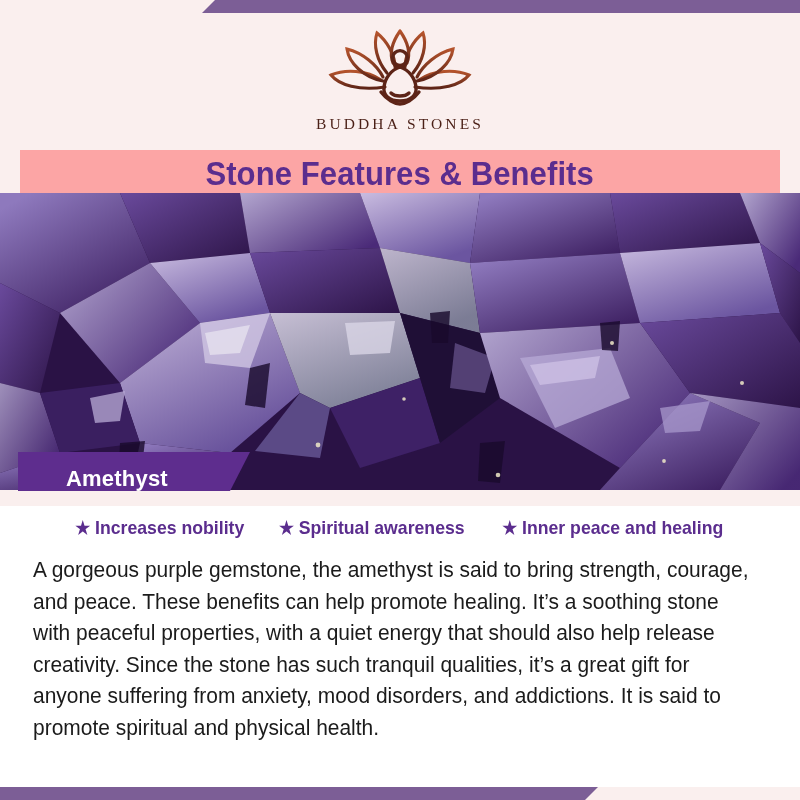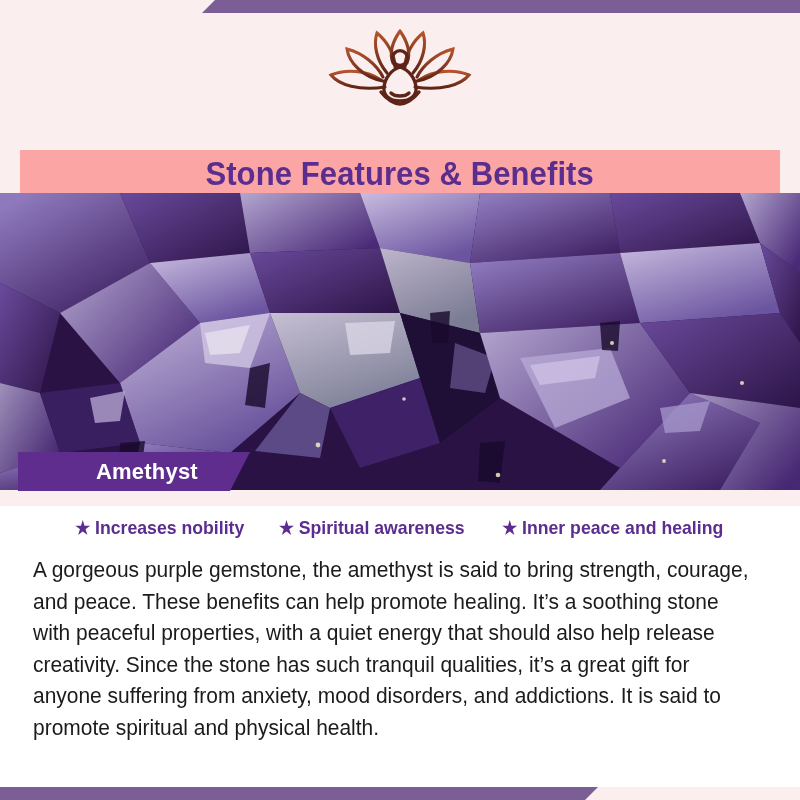--- a/index.html
+++ b/index.html
@@ -79,26 +79,25 @@
   }
 
   
   .photo{
     position:absolute;top:193px;left:0;width:800px;height:297px;
     overflow:hidden;background:#2a1245;
   }
   .photo svg{display:block;width:800px;height:297px;}
 
   .stone-banner{
-    position:absolute;top:452px;left:18px;width:232px;height:39px;
+    position:absolute;top:452px;left:18px;width:232px;height:53px;
     background:#5e2d8e;
     clip-path:polygon(0 0, 232px 0, 212px 39px, 0 39px);
     display:flex;align-items:center;
     z-index:4;
-    padding-left:30px;
   }
   .stone-banner span{
     margin-left:48px;
     color:#ffffff;font-weight:700;font-size:22px;
     letter-spacing:.2px;
   }
 
   .cream-strip{
     position:absolute;top:490px;left:0;width:800px;height:16px;
     background:#faefee;
@@ -173,20 +172,21 @@
 
           <circle cx="85" cy="33" r="7.4"></circle>
 
           <path d="M85 42 C76 45 70 53 69 62 C68 70 74 76 85 76 C96 76 102 70 101 62 C100 53 94 45 85 42"></path>
 
           <path d="M66 67 C72 75 80 79 85 79 C90 79 98 75 104 67"></path>
 
           <path d="M76 68 C80 72 90 72 94 68"></path>
         </g>
       </svg>
+      <div class="logo-word">BUDDHA STONES</div>
     </div>
 
     <div class="title-band">
       <div class="title">Stone Features &amp; Benefits</div>
     </div>
   </div>
 
   <div class="photo">
     <svg viewBox="0 0 800 297" preserveAspectRatio="none">
       <defs>

